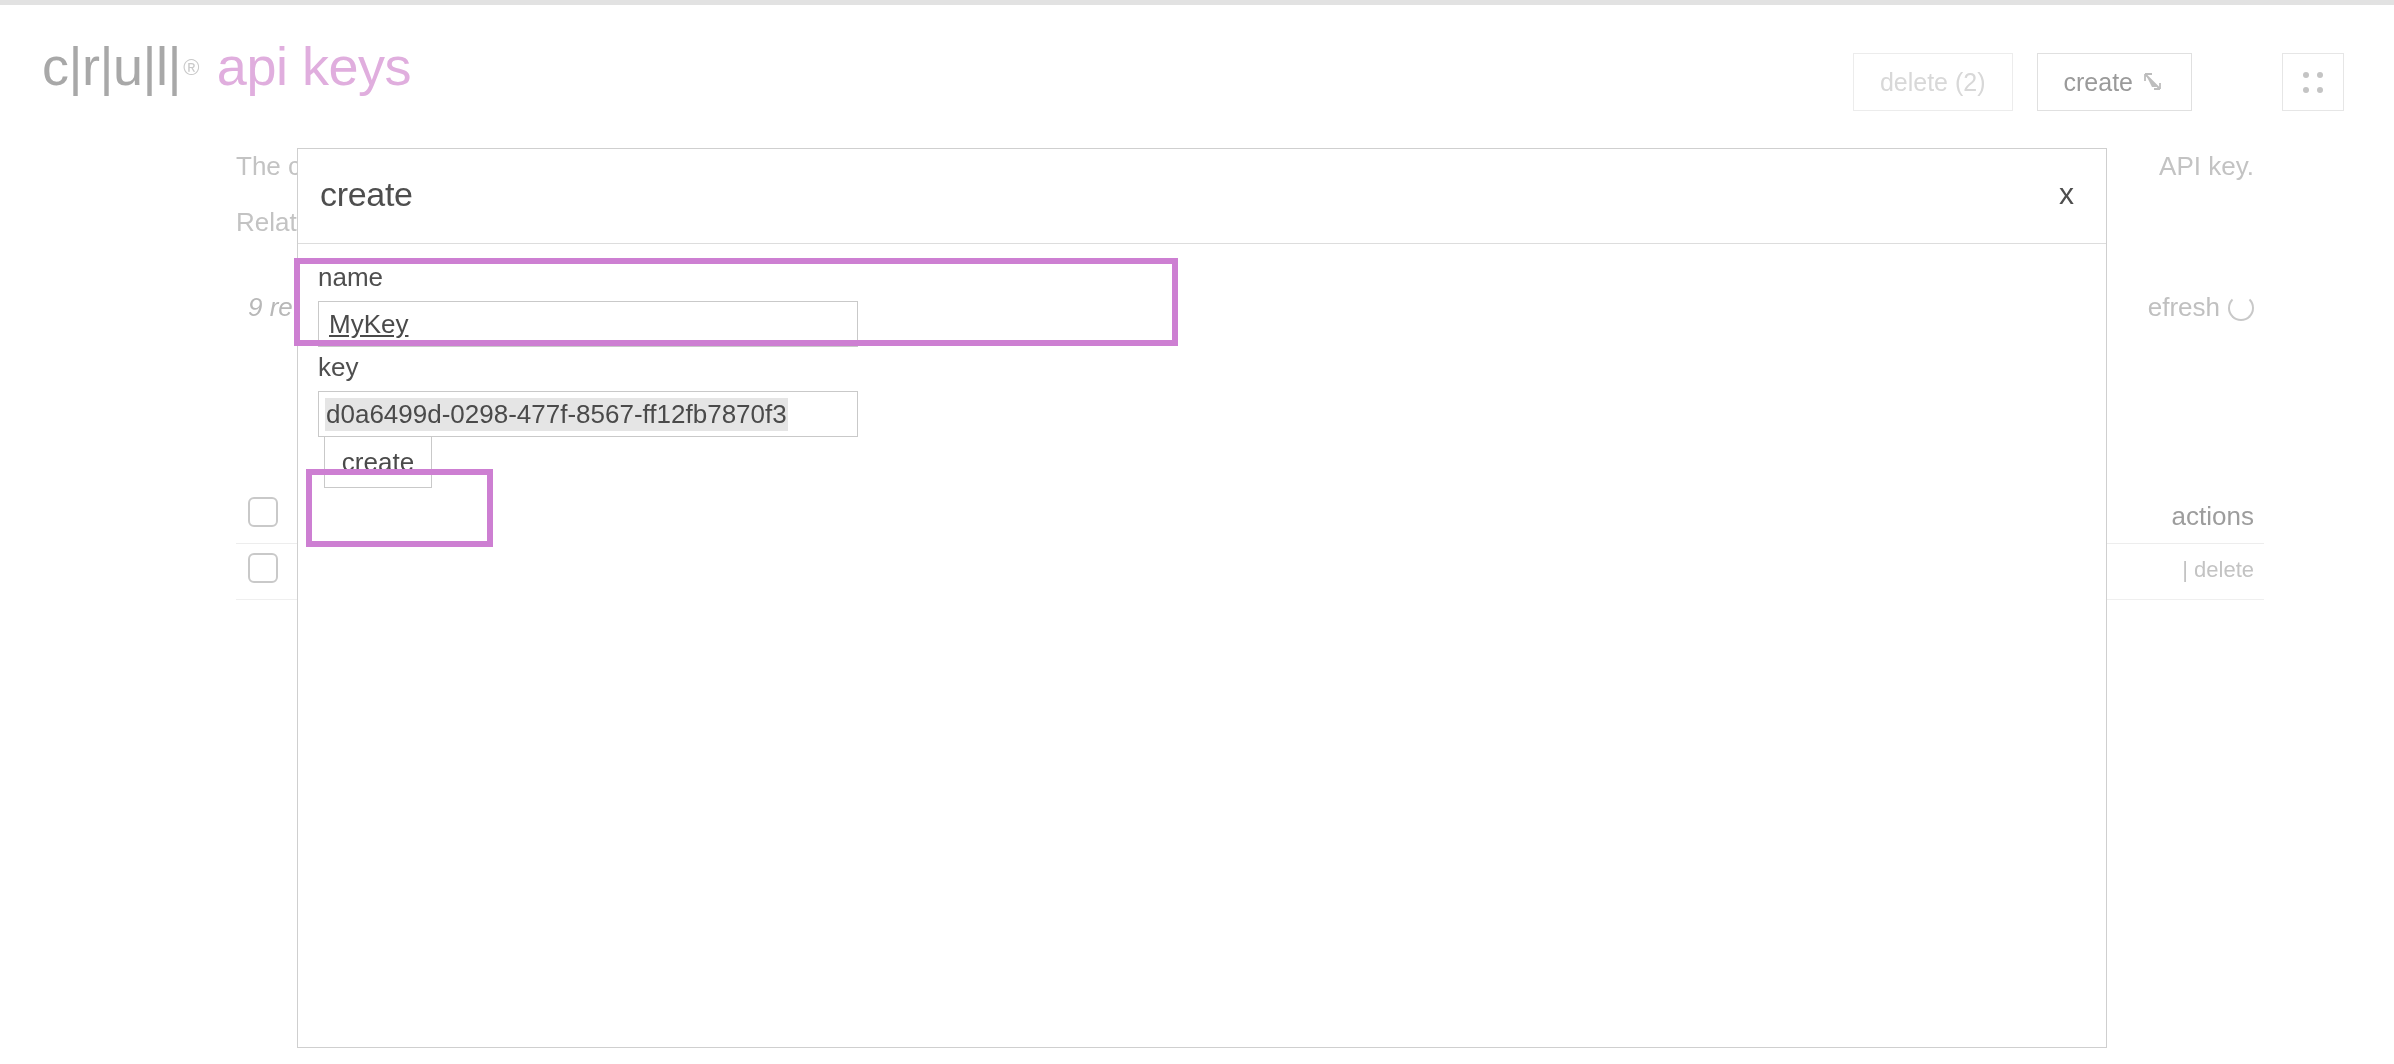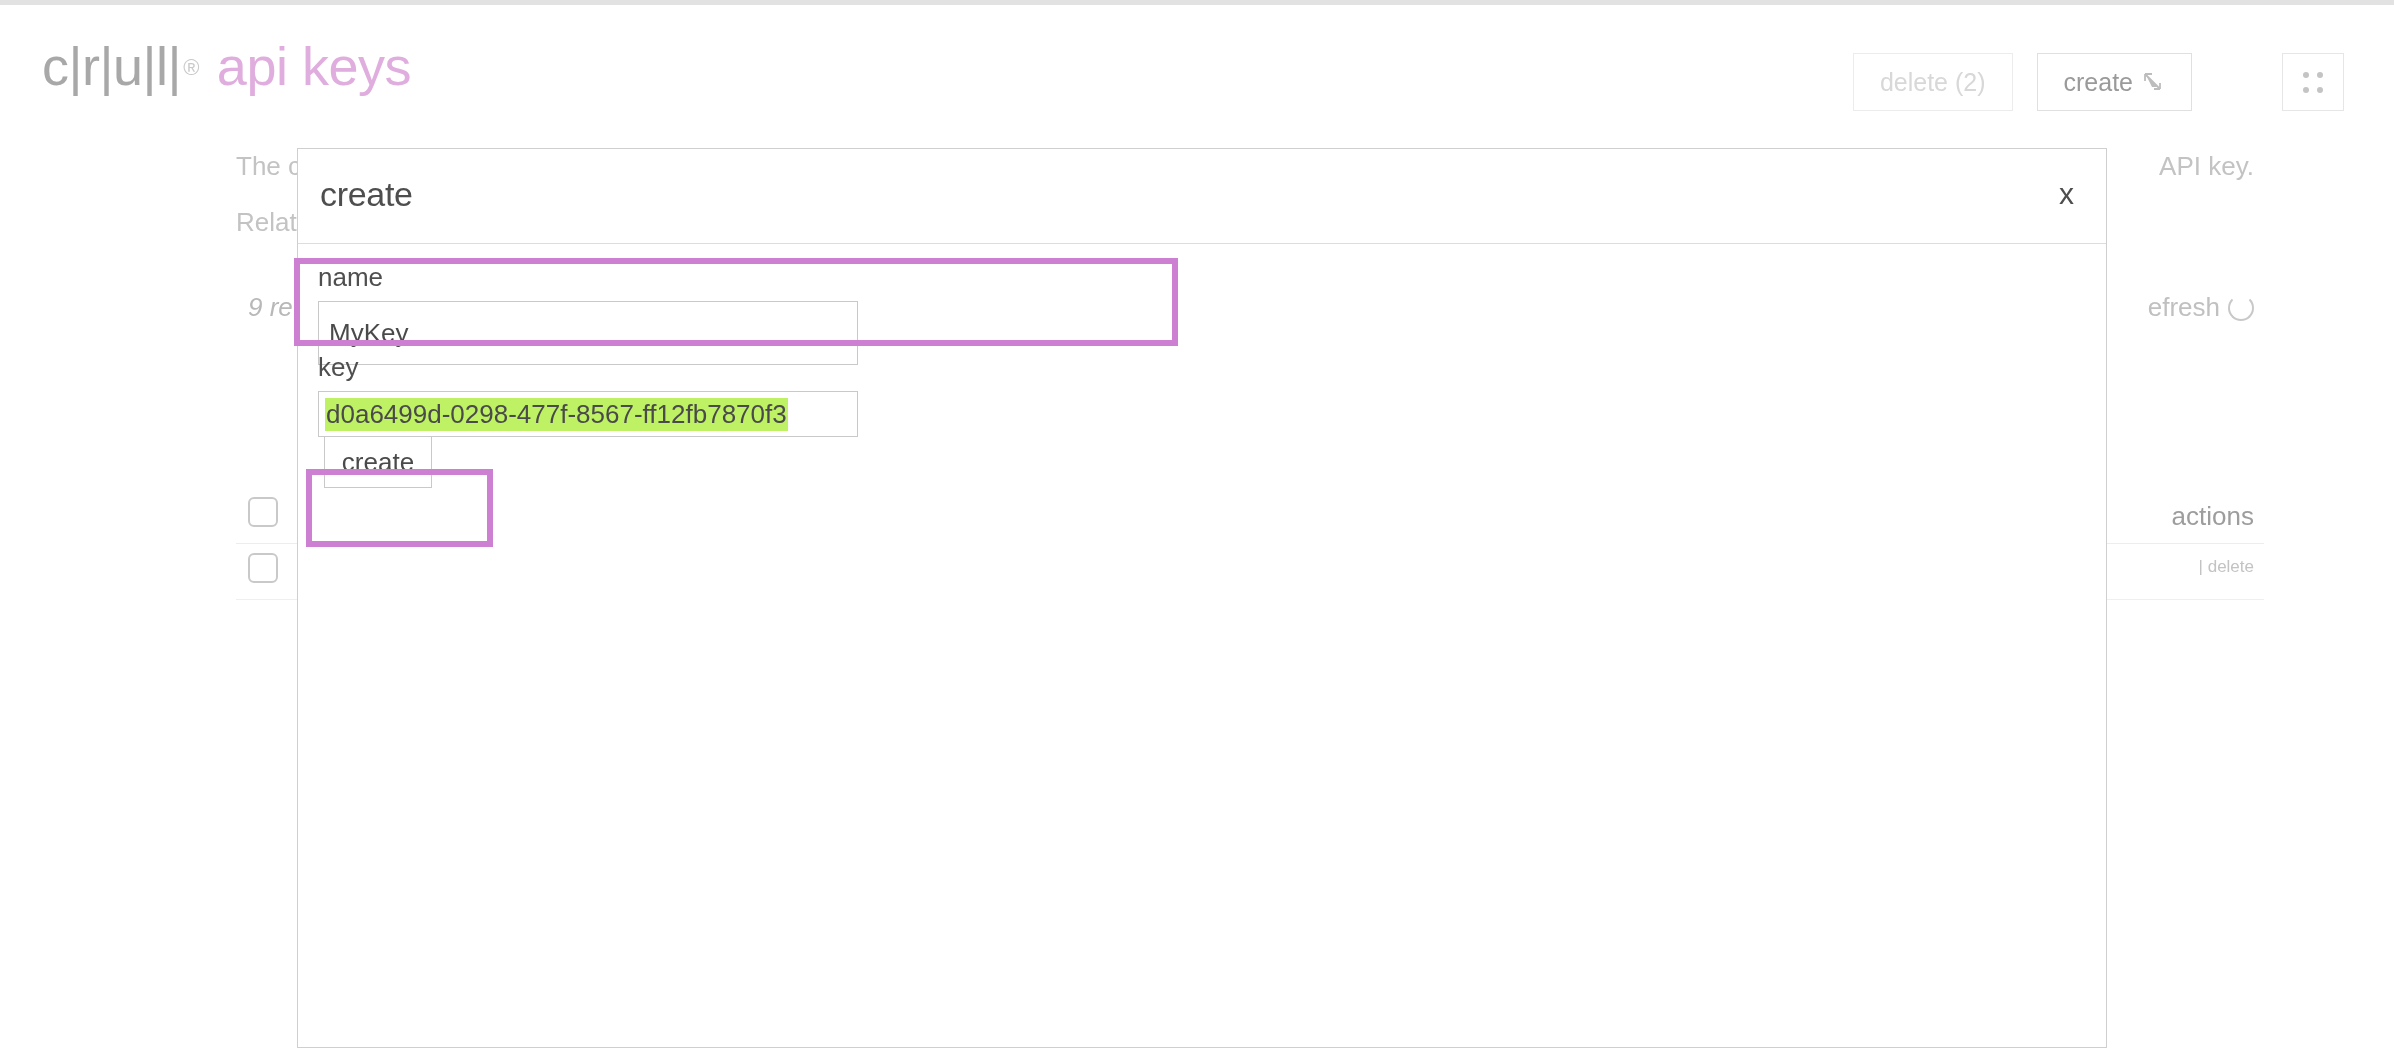--- a/index.html
+++ b/index.html
@@ -167,21 +167,21 @@
   .table-hdr-actions {
     position: absolute;
     right: 140px; top: 362px;
     font-size: 26px;
     color: #9d9d9d;
     white-space: nowrap;
   }
   .row-actions {
     position: absolute;
     right: 140px; top: 418px;
-    font-size: 17px;
+    font-size: 22px;
     color: #c3c3c3;
     white-space: nowrap;
   }
   .hdr-rule {
     position: absolute;
     left: 236px; right: 130px;
     top: 404px;
     height: 1px;
     background: #ededed;
   }
@@ -250,21 +250,21 @@
     left: 0;
   }
   .field-label {
     font-size: 26px;
     color: #4f4f4f;
     display: block;
     margin-bottom: 8px;
   }
   .text-input {
     width: 540px;
-    height: 64px;
+    height: 46px;
     border: 1px solid #c9c9c9;
     background: #ffffff;
     font-family: "Liberation Sans", sans-serif;
     font-size: 26px;
     color: #4a4a4a;
     padding: 0 10px;
     box-sizing: border-box;
     outline: none;
     text-decoration: underline;
   }
@@ -275,21 +275,21 @@
     background: #ffffff;
     box-sizing: border-box;
     display: flex;
     align-items: center;
     padding-left: 6px;
     overflow: hidden;
   }
   .key-selected {
     font-size: 26px;
     color: #4a4a4a;
-    background: #bef264;
+    background: #e5e5e5;
     white-space: nowrap;
     padding: 1px 1px;
   }
 
   .name-group  { top: 18px;  left: 20px; }
   .key-group   { top: 108px; left: 20px; }
 
   .btn-create-modal {
     position: absolute;
     left: 26px;

